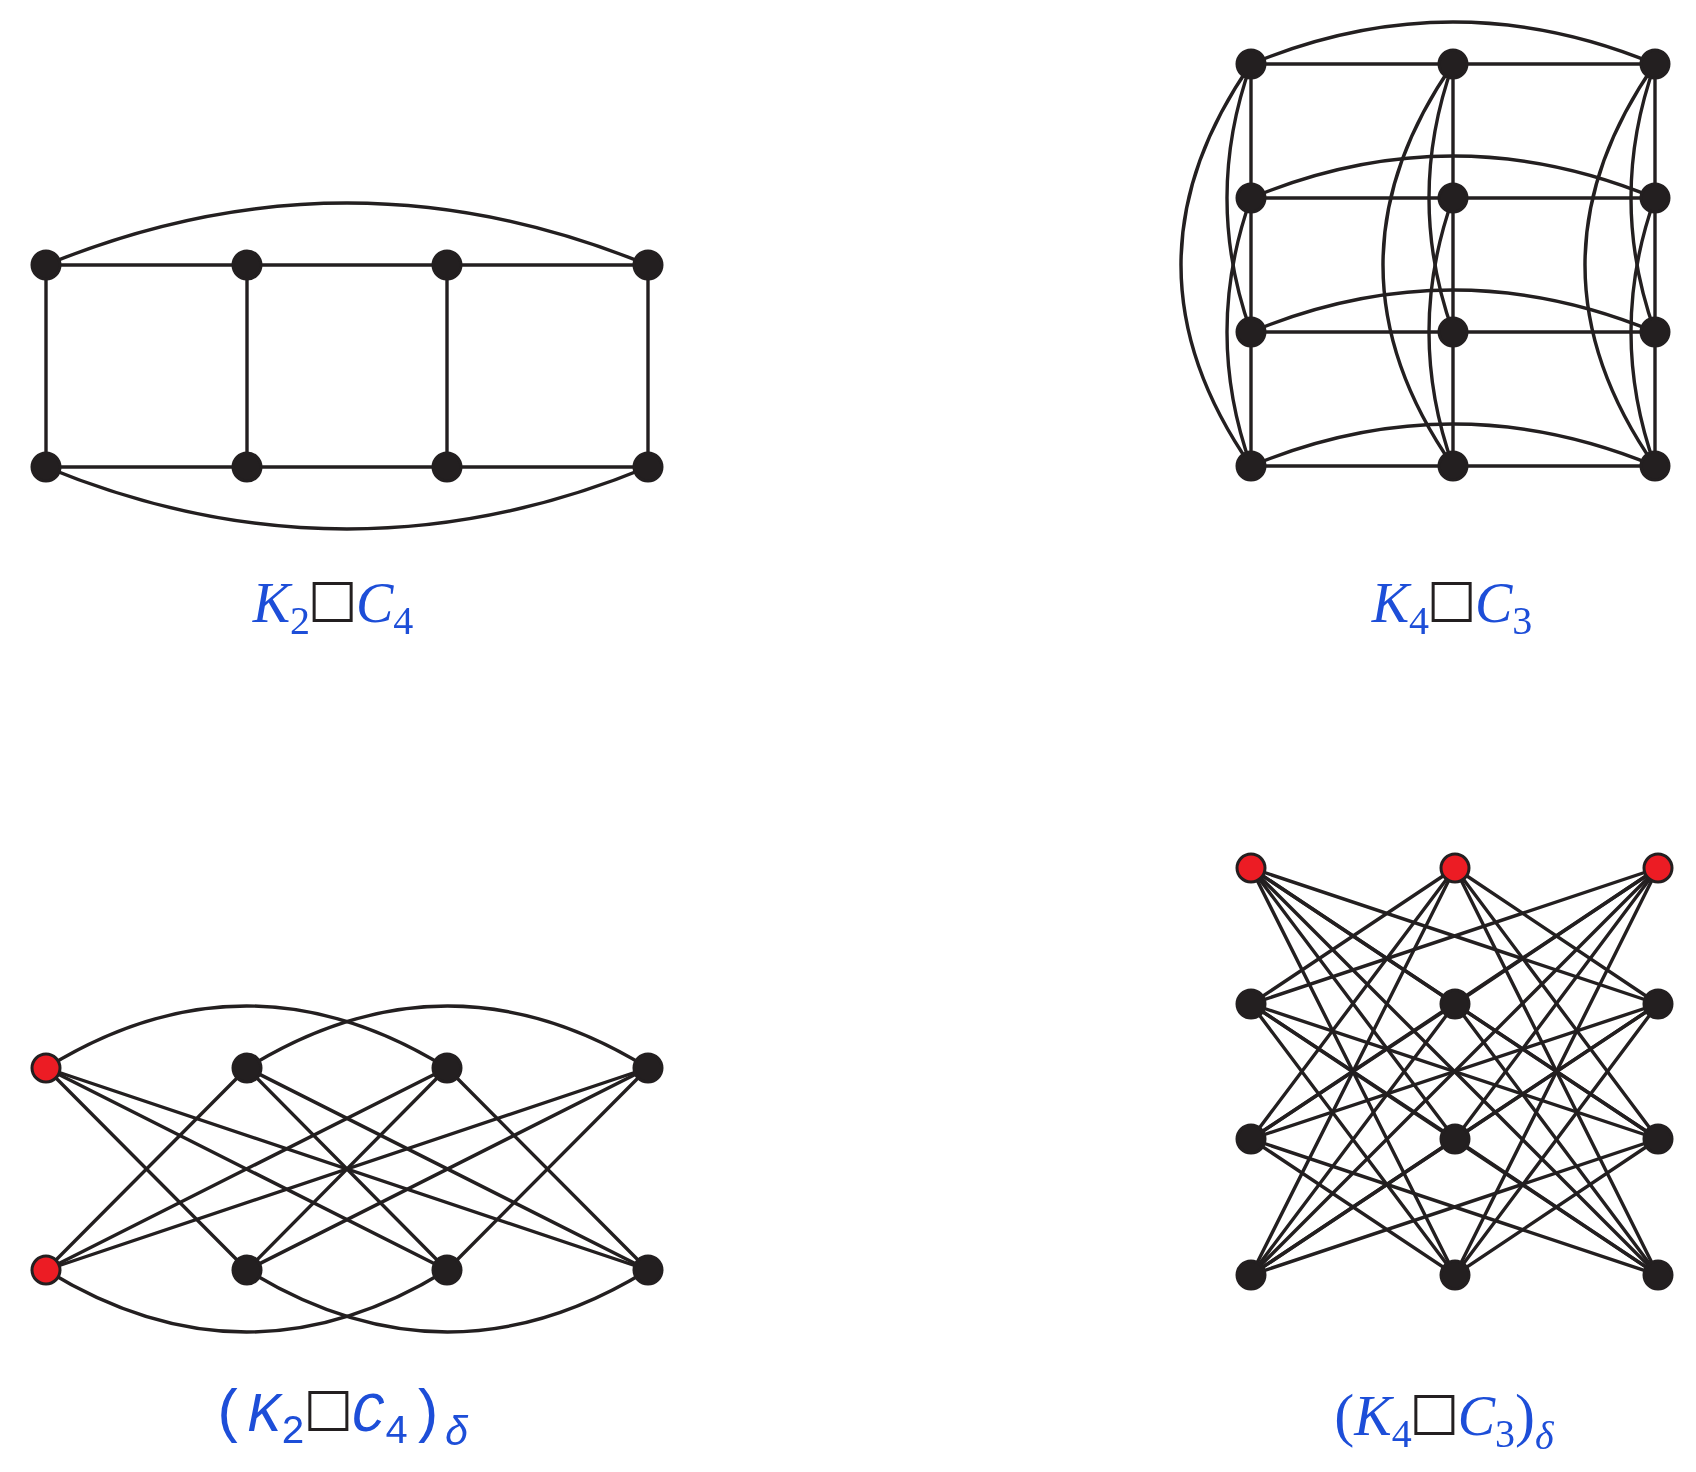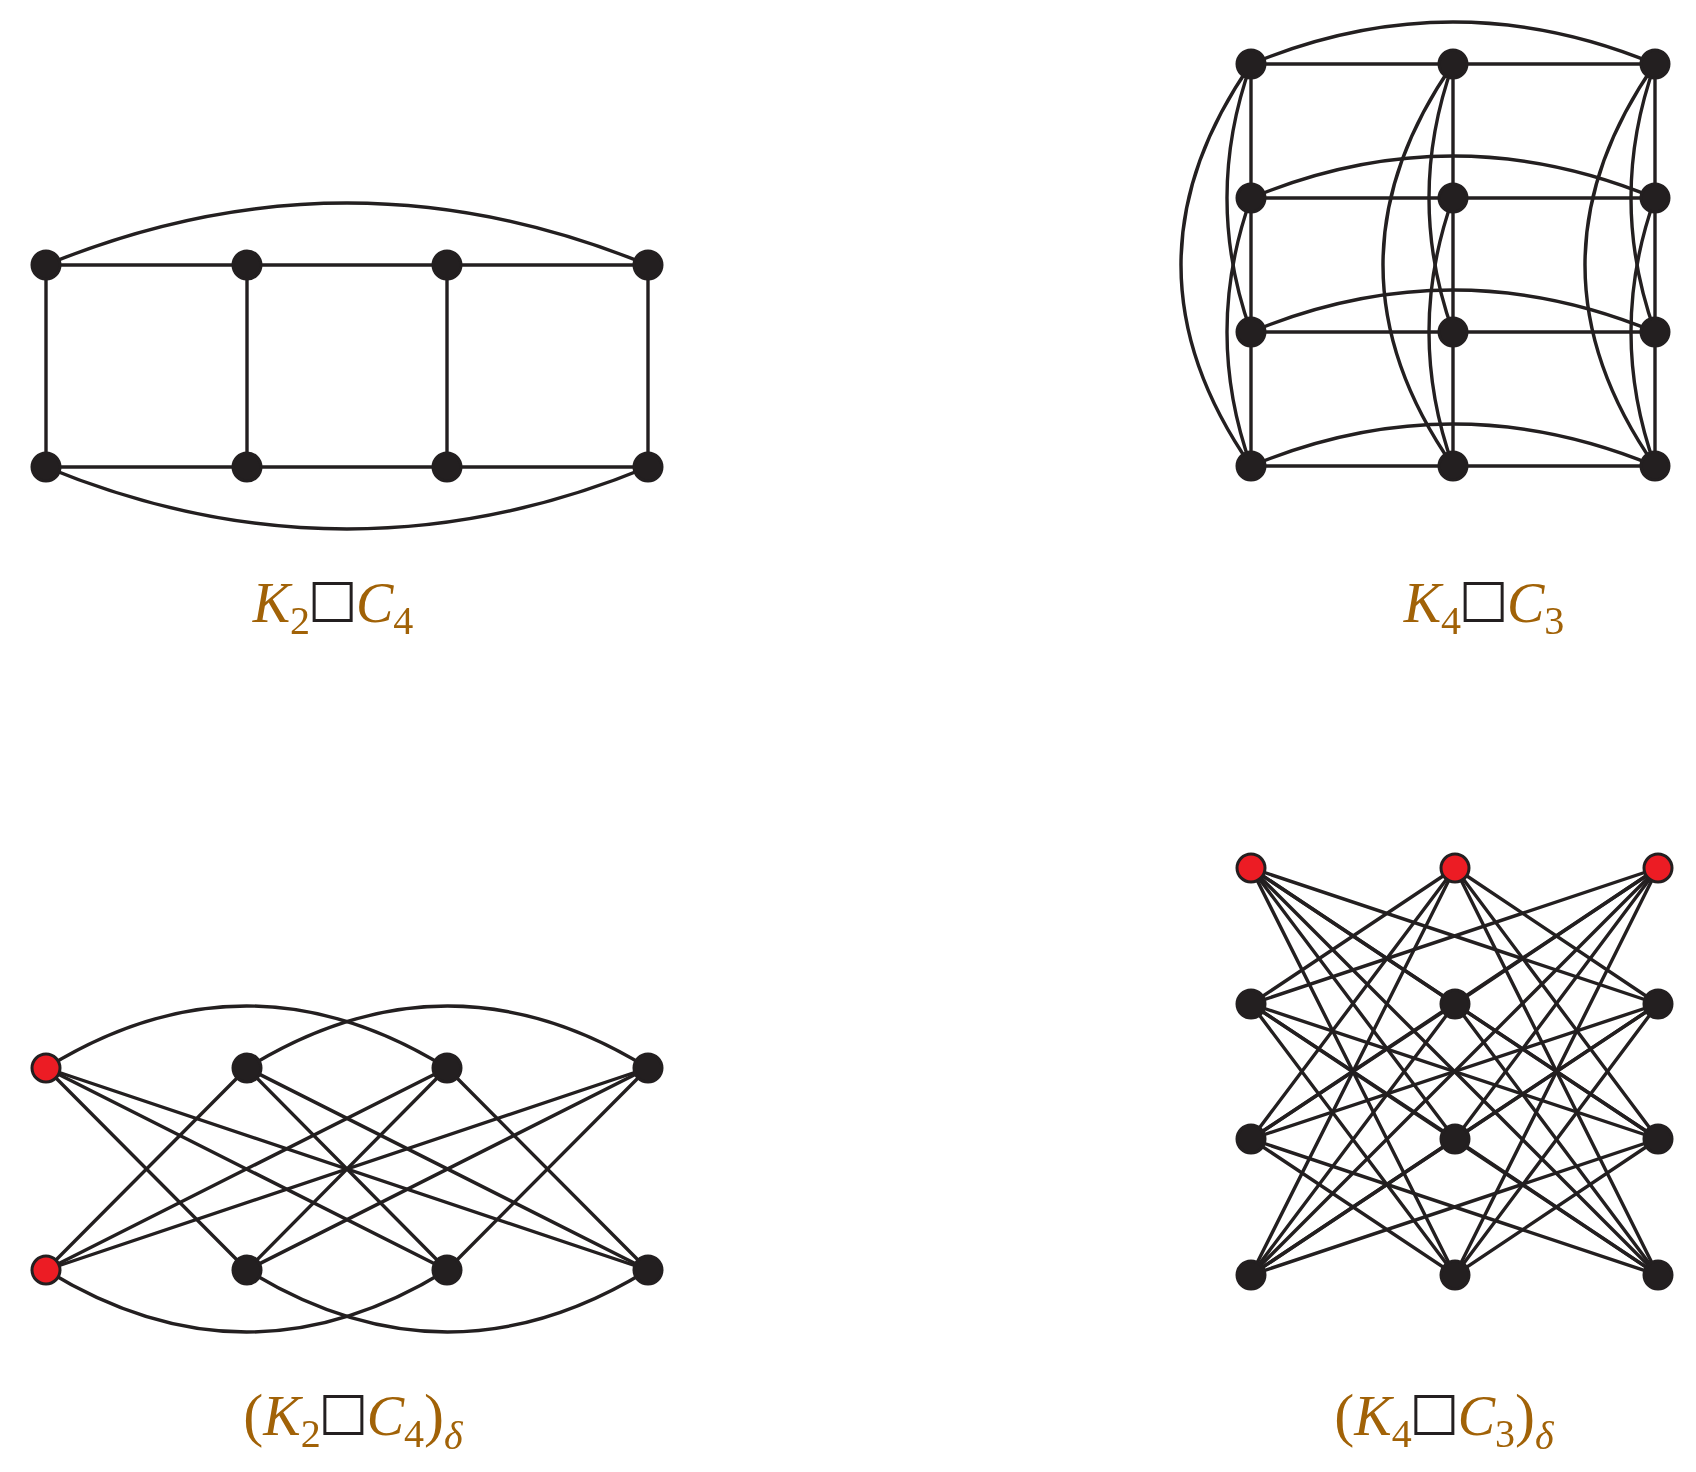--- a/index.html
+++ b/index.html
@@ -1,21 +1,21 @@
 <!DOCTYPE html>
 <html><head>
 <meta charset="utf-8">
 <style>
   html, body { margin: 0; padding: 0; background: #ffffff; }
   body { width: 1696px; height: 1472px; position: relative; overflow: hidden; }
   #figure { position: absolute; left: 0; top: 0; }
   .edge { fill: none; stroke: #231f20; stroke-width: 3.4; stroke-linecap: round; }
   .node { stroke: #231f20; stroke-width: 3; }
   .label { position: absolute; font-family: "Liberation Serif", "DejaVu Serif", serif;
-           font-size: 56px; color: #a16207; white-space: nowrap; line-height: 1;
+           font-size: 56px; color: #1d4ed8; white-space: nowrap; line-height: 1;
            transform: translateX(-50%); }
   .label .it { font-style: italic; }
   .label sub { font-size: 40px; vertical-align: -12px; font-style: normal; }
   .label .box { display: inline-block; width: 40px; height: 40px; border: 3px solid #231f20;
                 box-sizing: border-box; margin: 0 3px; vertical-align: 0px; }
   .label .paren { font-style: normal; font-size: 60px; }
   .label .delta { font-style: italic; font-size: 40px; vertical-align: -14px; }
 </style>
 </head>
 <body>
@@ -162,23 +162,23 @@
       <circle cx="1251" cy="1275" r="14" class="node" fill="#231f20"></circle>
       <circle cx="1455" cy="1275" r="14" class="node" fill="#231f20"></circle>
       <circle cx="1658" cy="1275" r="14" class="node" fill="#231f20"></circle>
     </g>
 </svg>
 
 <div class="label" id="lab0" style="left: 333px; top: 575px;">
   <span class="it">K</span><sub>2</sub><span class="box"></span><span class="it">C</span><sub>4</sub>
 </div>
 
-<div class="label" id="lab1" style="left: 1452px; top: 575px; margin-left: 32px;">
+<div class="label" id="lab1" style="left: 1452px; top: 575px;">
   <span class="it">K</span><sub>4</sub><span class="box"></span><span class="it">C</span><sub>3</sub>
 </div>
 
-<div class="label" id="lab2" style="left: 353px; top: 1385px;">
+<div class="label" id="lab2" style="left: 340px; top: 1385px; font-family: Liberation Mono, monospace;">
   <span class="paren">(</span><span class="it">K</span><sub>2</sub><span class="box"></span><span class="it">C</span><sub>4</sub><span class="paren">)</span><span class="delta">δ</span>
 </div>
 
 <div class="label" id="lab3" style="left: 1444px; top: 1385px;">
   <span class="paren">(</span><span class="it">K</span><sub>4</sub><span class="box"></span><span class="it">C</span><sub>3</sub><span class="paren">)</span><span class="delta">δ</span>
 </div>
 
 </body></html>

